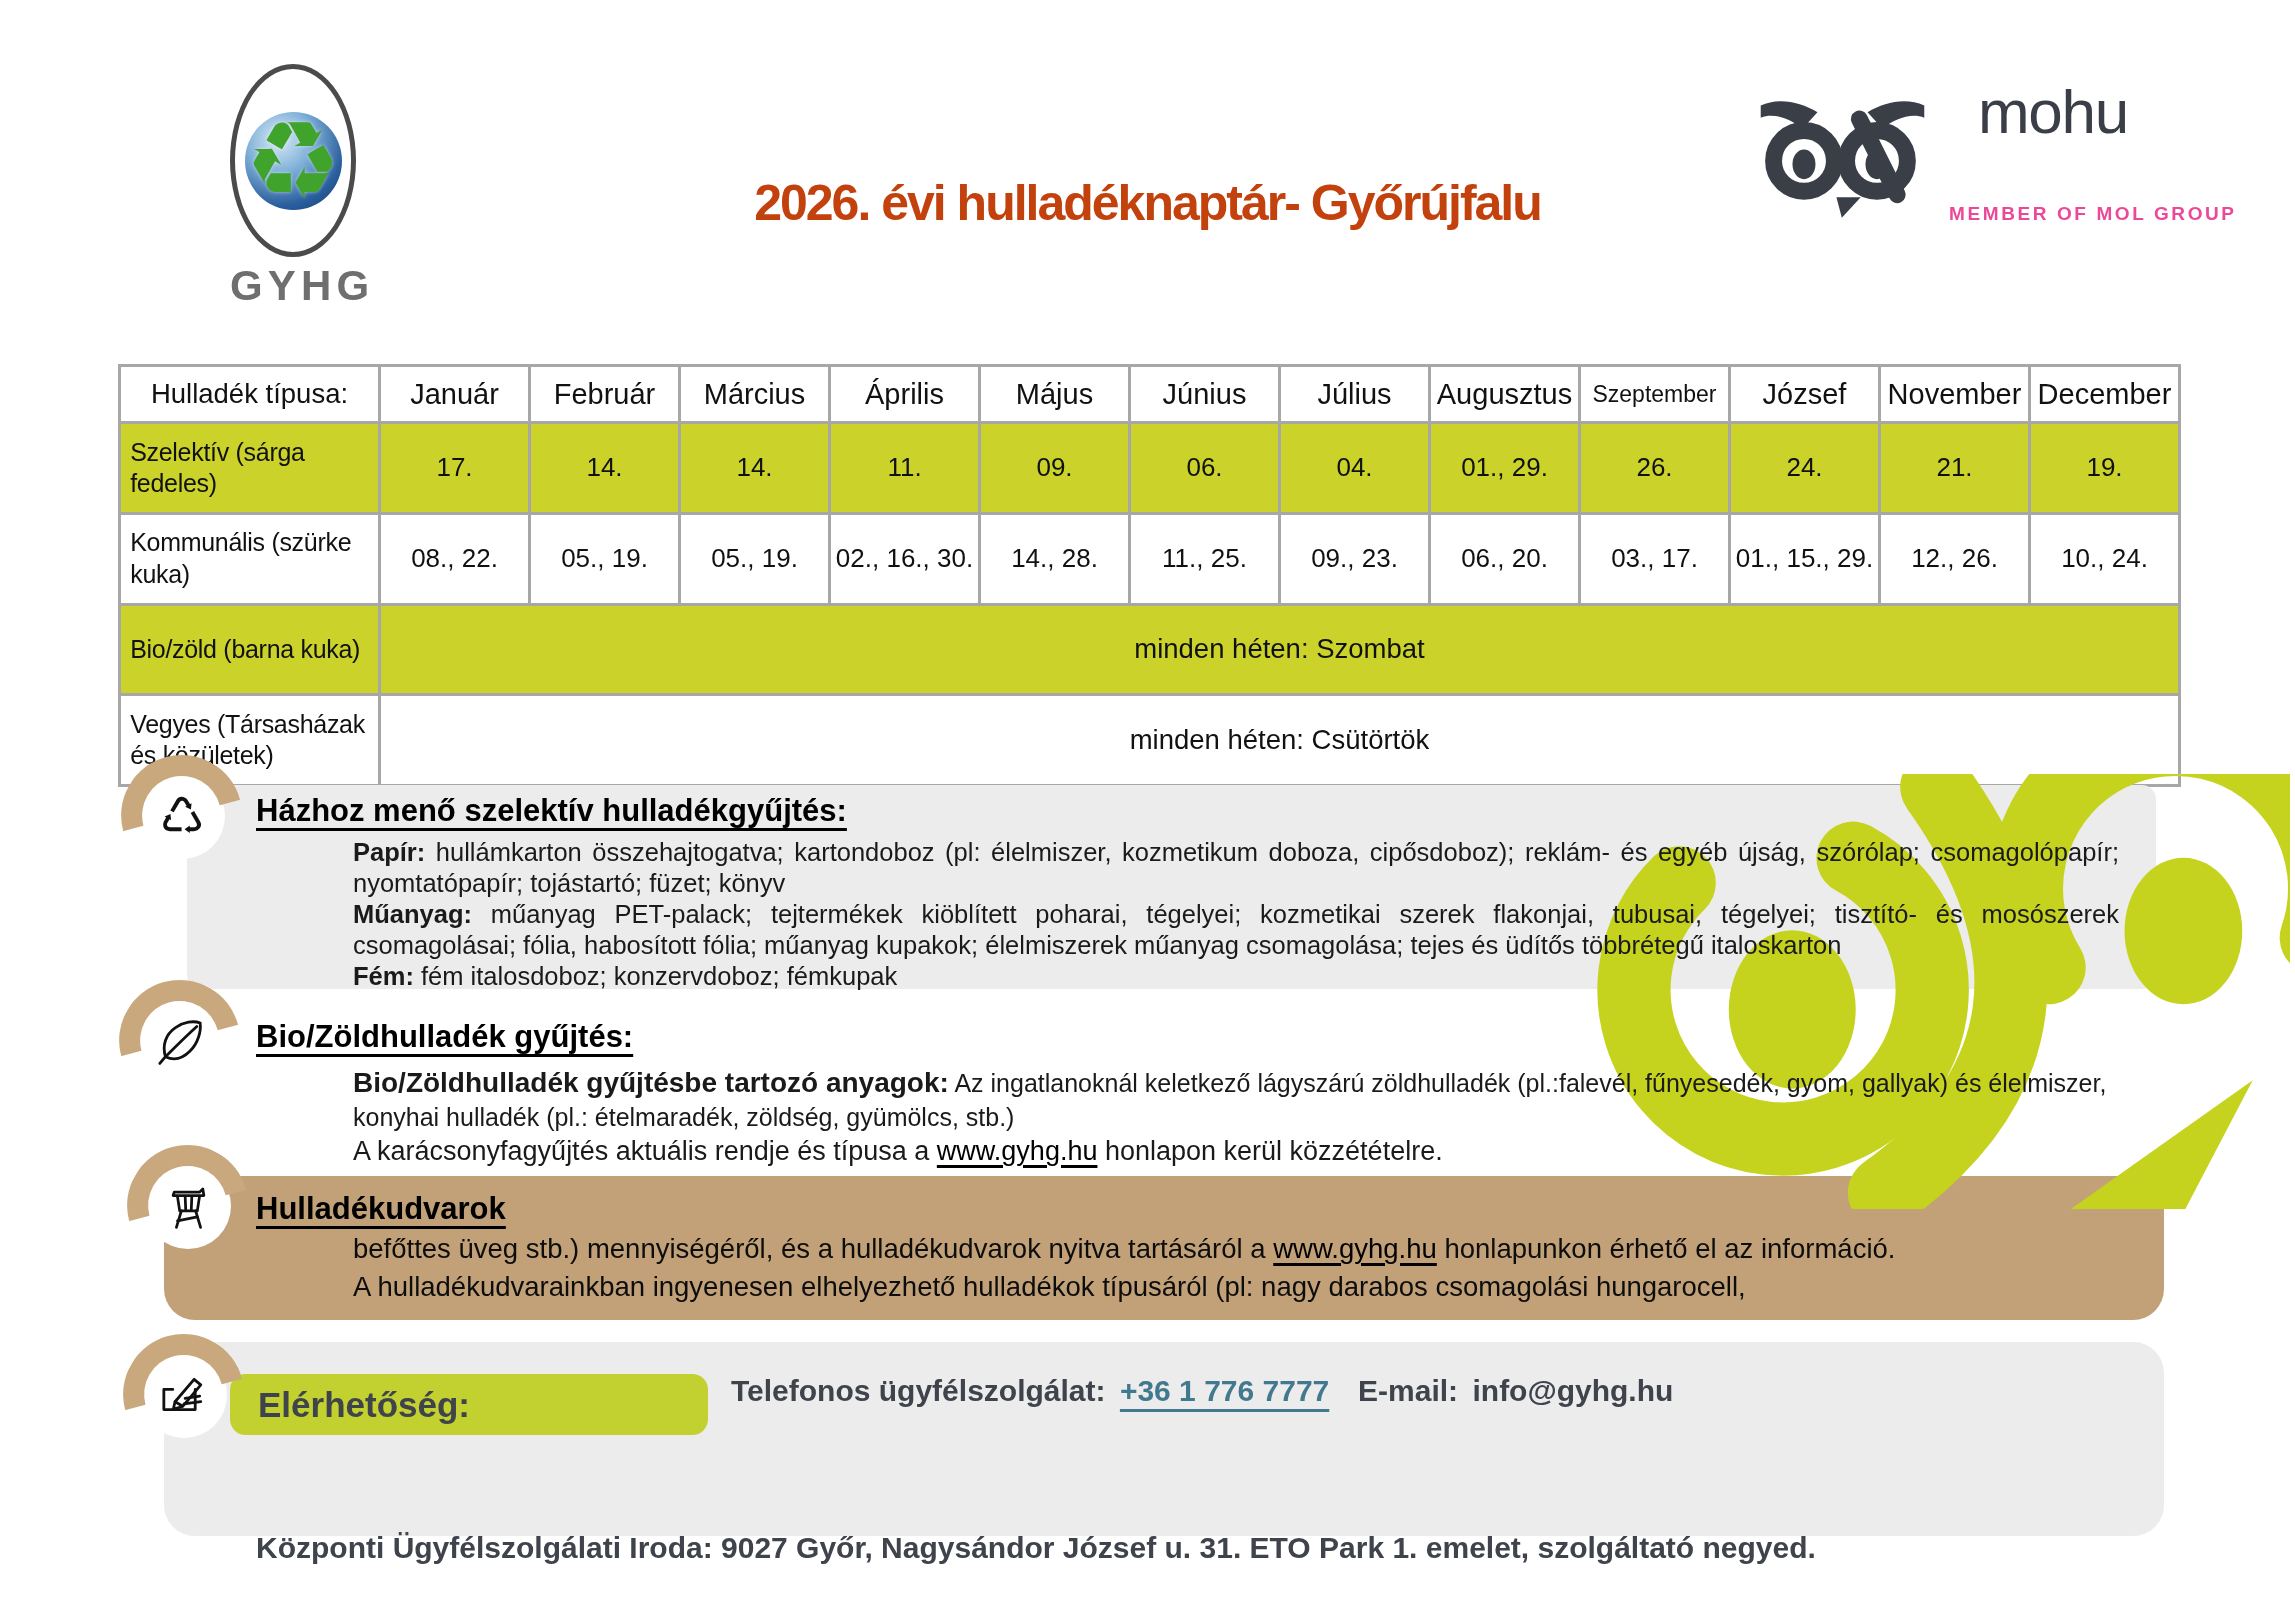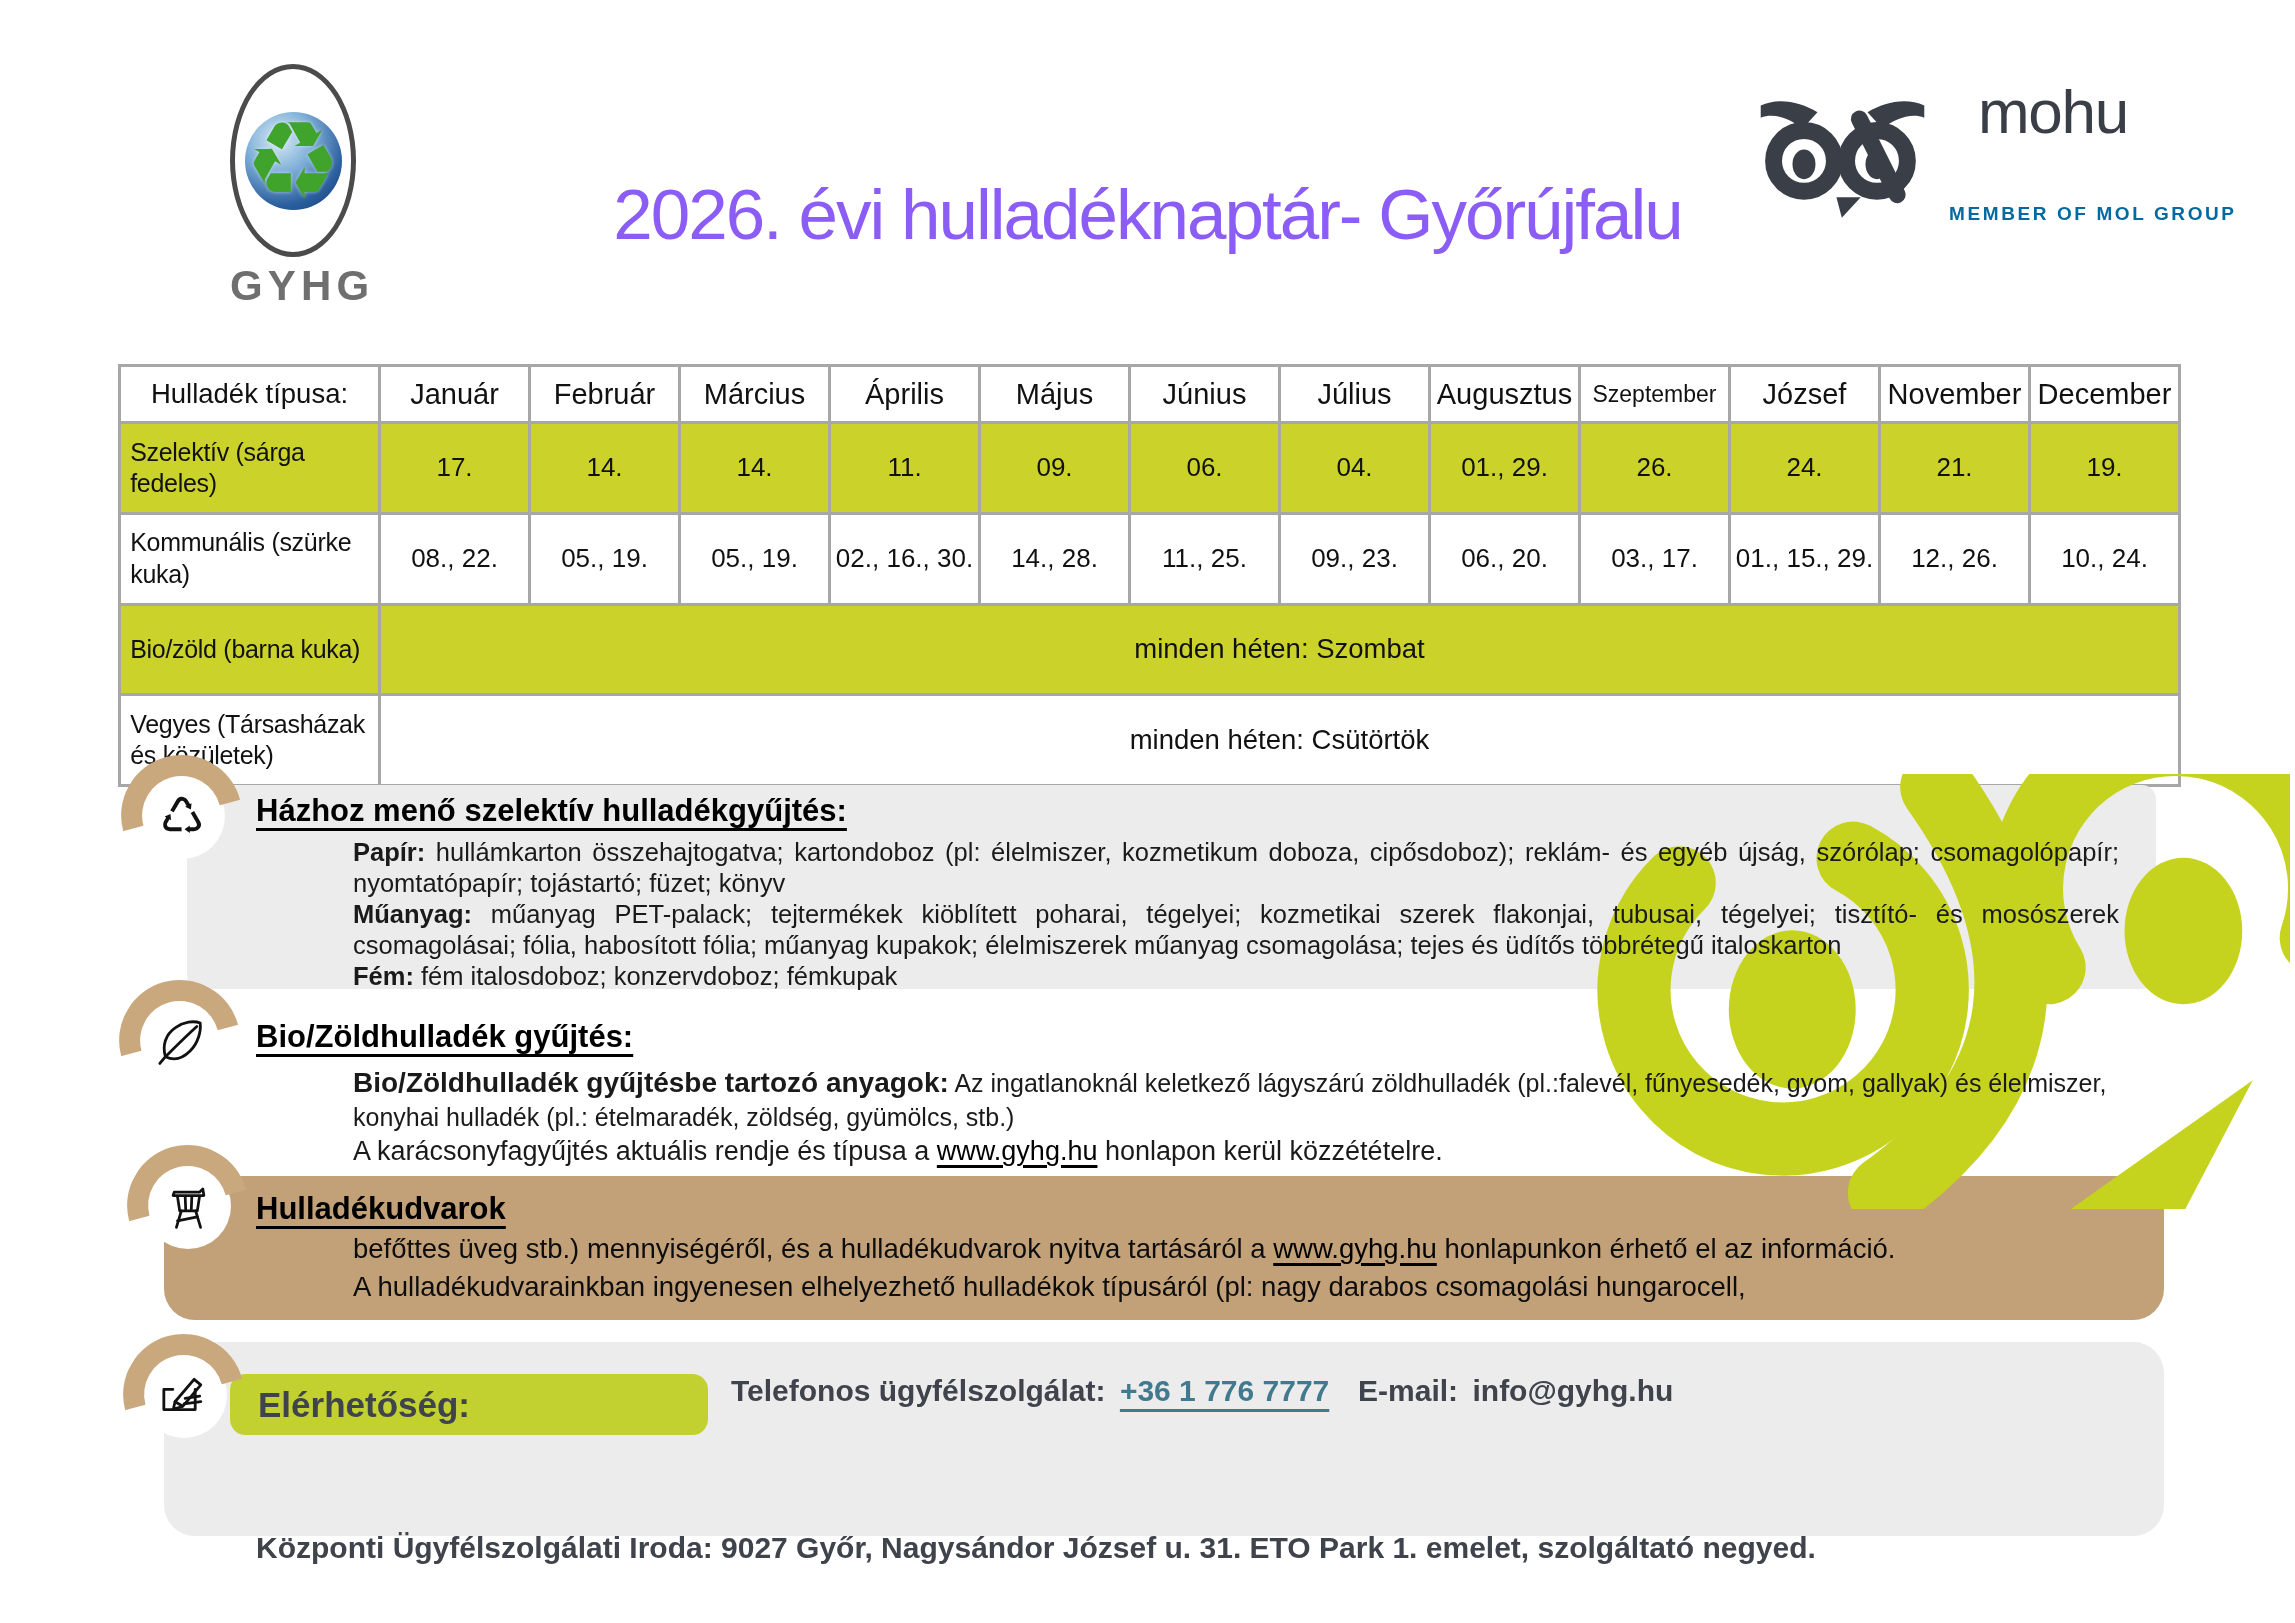--- a/index.html
+++ b/index.html
@@ -10,26 +10,26 @@
   #gyhg-logo{position:absolute;left:230px;top:64px;width:137px;text-align:center;}
   .gyhg-oval{width:126px;height:193px;border:5.9px solid #4b4b4b;border-radius:50%;position:relative;
              display:flex;align-items:center;justify-content:center;background:#fff;box-sizing:border-box;}
   .globe{position:absolute;width:97px;height:98px;border-radius:50%;
          background:radial-gradient(circle at 35% 28%,#d8eaf6 0%,#7fb0d8 35%,#2a5e9d 70%,#113a6e 100%);}
   .recycle-glyph{position:relative;font-size:108px;line-height:1;color:#3fa32c;z-index:2;
                  text-shadow:0 0 3.9px rgba(255,255,255,.55);}
   .gyhg-text{margin-top:5.2px;font-size:42px;font-weight:bold;letter-spacing:5.2px;color:#6f6f6f;}
 
   #page-title{position:absolute;left:0;right:0;top:174px;text-align:center;
-              font-size:71px;font-weight:normal;letter-spacing:-2px;color:#8b5cf6;}
+              font-size:50px;font-weight:bold;letter-spacing:-2px;color:#c2410c;}
 
   #mohu-logo{position:absolute;left:1758px;top:84px;width:419px;}
   #mohu-owl{position:absolute;left:0;top:11.8px;}
   #mohu-word{position:absolute;left:188px;top:-7.9px;font-size:62px;font-weight:normal;color:#3a3e47;letter-spacing:-1.3px;margin-left:32px;}
-  #mohu-tagline{position:absolute;left:191px;top:119px;font-size:19px;font-weight:bold;color:#0369a1;letter-spacing:2.6px;white-space:nowrap;}
+  #mohu-tagline{position:absolute;left:191px;top:119px;font-size:19px;font-weight:bold;color:#ec4899;letter-spacing:2.6px;white-space:nowrap;}
 
   
   #calendar{position:absolute;left:118px;top:364px;border-collapse:collapse;table-layout:fixed;}
   #calendar td,#calendar th{border:3.3px solid #a7a7a7;text-align:center;vertical-align:middle;
                             font-weight:normal;color:#111;overflow:hidden;}
   #calendar th{height:52px;font-size:29px;}
   #calendar th.small{font-size:23px;}
   #calendar th.typecol{font-size:27.5px;}
   #calendar td{height:80px;font-size:26px;}
   #calendar td.rowlabel{text-align:left;font-size:25px;padding:3.9px 6.5px 3.9px 9.2px;letter-spacing:-0.3px;line-height:1.25;}

